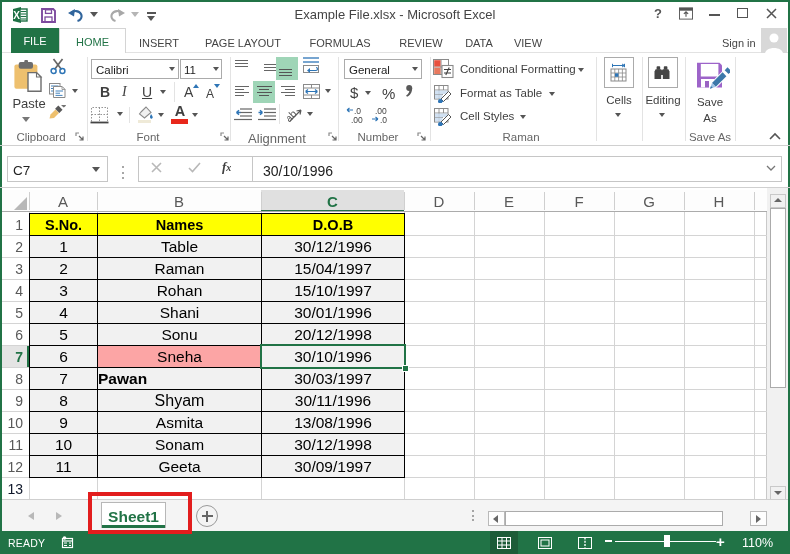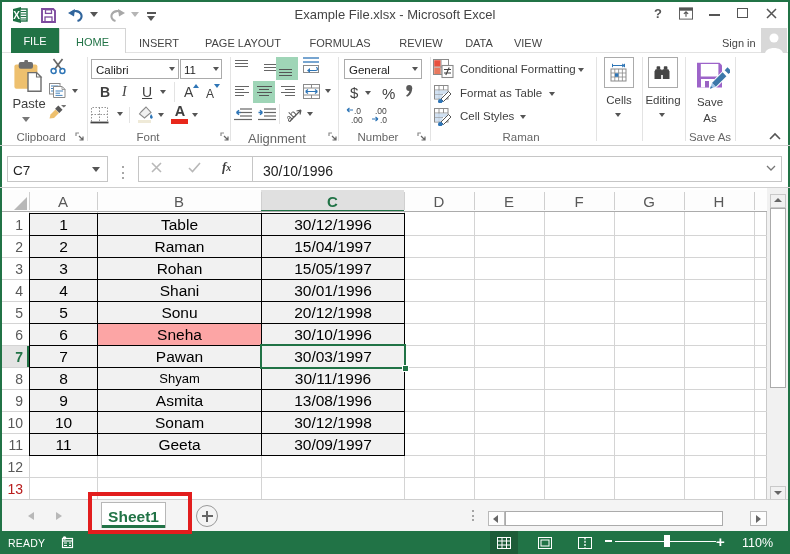--- a/index.html
+++ b/index.html
@@ -398,61 +398,66 @@
 <div class="a" style="left:2px;top:305px;width:21px;font-size:14px;color:#595959;text-align:right">5</div>
 <div class="a" style="left:2px;top:327px;width:21px;font-size:14px;color:#595959;text-align:right">6</div>
 <div class="a" style="left:2px;top:346px;width:27px;height:21px;background:#e4e4e4"></div>
 <div class="a" style="left:27px;top:346px;width:2.5px;height:21px;background:#217346"></div>
 <div class="a" style="left:2px;top:349px;width:21px;font-size:14px;font-weight:bold;color:#217346;text-align:right">7</div>
 <div class="a" style="left:2px;top:371px;width:21px;font-size:14px;color:#595959;text-align:right">8</div>
 <div class="a" style="left:2px;top:393px;width:21px;font-size:14px;color:#595959;text-align:right">9</div>
 <div class="a" style="left:2px;top:415px;width:21px;font-size:14px;color:#595959;text-align:right">10</div>
 <div class="a" style="left:2px;top:437px;width:21px;font-size:14px;color:#595959;text-align:right">11</div>
 <div class="a" style="left:2px;top:459px;width:21px;font-size:14px;color:#595959;text-align:right">12</div>
-<div class="a" style="left:2px;top:481px;width:21px;font-size:14px;color:#b91c1c;text-align:right">13</div>
+<div class="a" style="left:2px;top:481px;width:21px;font-size:14px;color:#0f172a;text-align:right">13</div>
 <table class="a" style="left:29px;top:213px;border-collapse:collapse;table-layout:fixed">
 <tbody>
+      <tr style="height:22px">
+        <td style="width:68px;border:1px solid #000;background:#ffff00;font-weight:bold;font-size:14.5px;text-align:center;padding:0">S.No.</td>
+        <td style="width:164px;border:1px solid #000;background:#ffff00;font-weight:bold;font-size:14.5px;text-align:center;padding:0">Names</td>
+        <td style="width:143px;border:1px solid #000;background:#ffff00;font-weight:bold;font-size:14.5px;text-align:center;padding:0">D.O.B</td>
+      </tr>
 <tr style="height:22px">
         <td style="width:68px;border:1px solid #000;background:#f1f1f1;font-weight:normal;font-size:15.5px;text-align:center;padding:0">1</td>
         <td style="width:164px;border:1px solid #000;background:#f1f1f1;font-weight:normal;font-size:15.5px;text-align:center;padding:0">Table</td>
         <td style="width:143px;border:1px solid #000;background:#f1f1f1;font-weight:normal;font-size:15.5px;text-align:center;padding:0">30/12/1996</td>
       </tr>
 <tr style="height:22px">
         <td style="width:68px;border:1px solid #000;background:#f1f1f1;font-weight:normal;font-size:15.5px;text-align:center;padding:0">2</td>
         <td style="width:164px;border:1px solid #000;background:#f1f1f1;font-weight:normal;font-size:15.5px;text-align:center;padding:0">Raman</td>
         <td style="width:143px;border:1px solid #000;background:#f1f1f1;font-weight:normal;font-size:15.5px;text-align:center;padding:0">15/04/1997</td>
       </tr>
 <tr style="height:22px">
         <td style="width:68px;border:1px solid #000;background:#f1f1f1;font-weight:normal;font-size:15.5px;text-align:center;padding:0">3</td>
         <td style="width:164px;border:1px solid #000;background:#f1f1f1;font-weight:normal;font-size:15.5px;text-align:center;padding:0">Rohan</td>
-        <td style="width:143px;border:1px solid #000;background:#f1f1f1;font-weight:normal;font-size:15.5px;text-align:center;padding:0">15/05/1997</td>
+        <td style="width:143px;border:1px solid #000;background:#f1f1f1;font-weight:normal;font-size:15.5px;text-align:center;padding:0">15/10/1997</td>
       </tr>
 <tr style="height:22px">
         <td style="width:68px;border:1px solid #000;background:#f1f1f1;font-weight:normal;font-size:15.5px;text-align:center;padding:0">4</td>
         <td style="width:164px;border:1px solid #000;background:#f1f1f1;font-weight:normal;font-size:15.5px;text-align:center;padding:0">Shani</td>
         <td style="width:143px;border:1px solid #000;background:#f1f1f1;font-weight:normal;font-size:15.5px;text-align:center;padding:0">30/01/1996</td>
       </tr>
 <tr style="height:22px">
         <td style="width:68px;border:1px solid #000;background:#f1f1f1;font-weight:normal;font-size:15.5px;text-align:center;padding:0">5</td>
         <td style="width:164px;border:1px solid #000;background:#f1f1f1;font-weight:normal;font-size:15.5px;text-align:center;padding:0">Sonu</td>
         <td style="width:143px;border:1px solid #000;background:#f1f1f1;font-weight:normal;font-size:15.5px;text-align:center;padding:0">20/12/1998</td>
       </tr>
 <tr style="height:22px">
         <td style="width:68px;border:1px solid #000;background:#f1f1f1;font-weight:normal;font-size:15.5px;text-align:center;padding:0">6</td>
         <td style="width:164px;border:1px solid #000;background:#fca5a5;font-weight:normal;font-size:15.5px;text-align:center;padding:0">Sneha</td>
         <td style="width:143px;border:1px solid #000;background:#f1f1f1;font-weight:normal;font-size:15.5px;text-align:center;padding:0">30/10/1996</td>
       </tr>
 <tr style="height:22px">
         <td style="width:68px;border:1px solid #000;background:#f1f1f1;font-weight:normal;font-size:15.5px;text-align:center;padding:0">7</td>
-        <td style="width:164px;border:1px solid #000;background:#f1f1f1;font-weight:normal;font-size:15.5px;text-align:center;padding:0">Pawan</td>
+        <td style="width:164px;border:1px solid #000;background:#f1f1f1;font-weight:bold;font-size:15.5px;padding:0">Pawan</td>
         <td style="width:143px;border:1px solid #000;background:#f1f1f1;font-weight:normal;font-size:15.5px;text-align:center;padding:0">30/03/1997</td>
       </tr>
 <tr style="height:22px">
         <td style="width:68px;border:1px solid #000;background:#f1f1f1;font-weight:normal;font-size:15.5px;text-align:center;padding:0">8</td>
-        <td style="width:164px;border:1px solid #000;background:#f1f1f1;font-weight:normal;font-size:13px;text-align:center;padding:0">Shyam</td>
+        <td style="width:164px;border:1px solid #000;background:#f1f1f1;font-weight:normal;font-size:16px;text-align:center;padding:0">Shyam</td>
         <td style="width:143px;border:1px solid #000;background:#f1f1f1;font-weight:normal;font-size:15.5px;text-align:center;padding:0">30/11/1996</td>
       </tr>
 <tr style="height:22px">
         <td style="width:68px;border:1px solid #000;background:#f1f1f1;font-weight:normal;font-size:15.5px;text-align:center;padding:0">9</td>
         <td style="width:164px;border:1px solid #000;background:#f1f1f1;font-weight:normal;font-size:15.5px;text-align:center;padding:0">Asmita</td>
         <td style="width:143px;border:1px solid #000;background:#f1f1f1;font-weight:normal;font-size:15.5px;text-align:center;padding:0">13/08/1996</td>
       </tr>
 <tr style="height:22px">
         <td style="width:68px;border:1px solid #000;background:#f1f1f1;font-weight:normal;font-size:15.5px;text-align:center;padding:0">10</td>
         <td style="width:164px;border:1px solid #000;background:#f1f1f1;font-weight:normal;font-size:15.5px;text-align:center;padding:0">Sonam</td>

